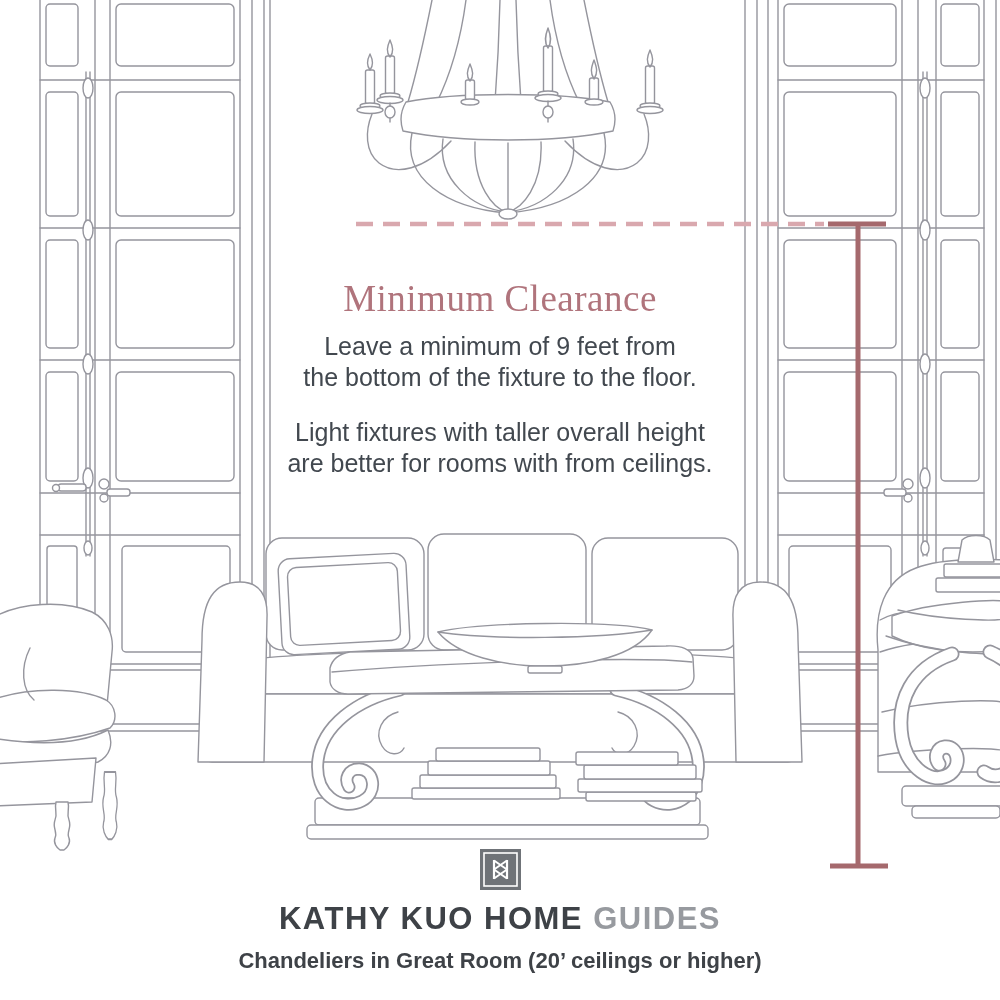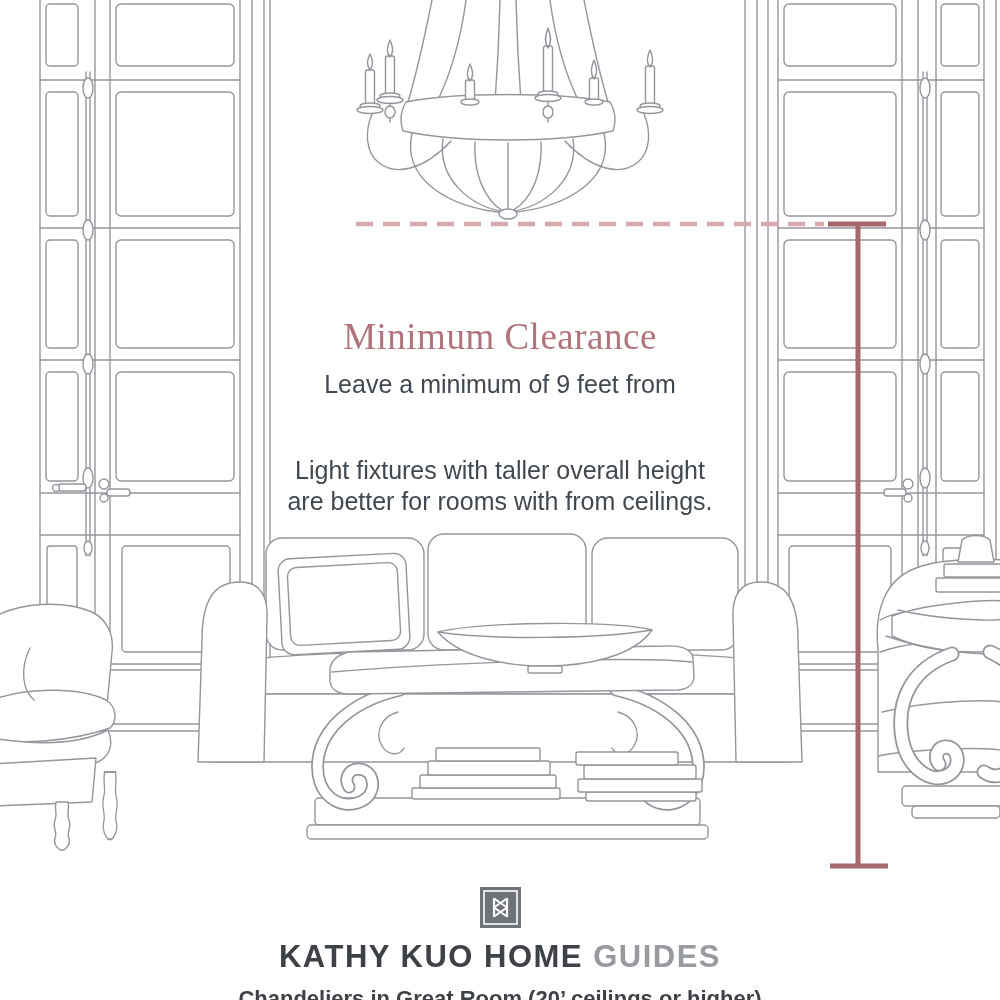--- a/index.html
+++ b/index.html
@@ -13,21 +13,21 @@
   .stage{position:absolute;inset:0;width:1000px;height:1000px;}
   svg.scene{position:absolute;left:0;top:0;}
   .ln{fill:none;stroke:var(--line_art);stroke-width:1.4;stroke-linecap:round;stroke-linejoin:round;}
   .fw{fill:#ffffff;stroke:var(--line_art);stroke-width:1.4;stroke-linejoin:round;}
   .rib{fill:none;stroke:var(--line_art);stroke-width:13;stroke-linecap:round;}
   .ribw{fill:none;stroke:#ffffff;stroke-width:9.5;stroke-linecap:round;}
   .rib2{fill:none;stroke:var(--line_art);stroke-width:15;stroke-linecap:round;}
   .rib2w{fill:none;stroke:#ffffff;stroke-width:11.5;stroke-linecap:round;}
   .dash{stroke:var(--dashed_line);stroke-width:4.5;}
   .meas{stroke:var(--measurement_line);stroke-width:5;}
-  .overlay{position:absolute;left:0;right:0;text-align:center;margin-top:38px;}
+  .overlay{position:absolute;left:0;right:0;text-align:center;}
   .title{top:277px;font-family:"Liberation Serif", serif;font-size:37px;
          color:var(--title);letter-spacing:0.5px;}
   .para{font-size:25px;line-height:31px;color:var(--body_text);}
   .para1{top:331px;} .para2{top:417px;}
   .logo-wrap{top:849px;}
   .logo-wrap svg{display:inline-block;vertical-align:top;}
   .brand{top:901px;font-family:Liberation Sans, sans-serif;font-weight:700;font-size:31px;
          letter-spacing:1.5px;color:var(--brand_dark);}
   .brand .suffix{color:var(--brand_light);}
   .caption{top:948px;font-size:22px;font-weight:700;color:var(--brand_dark);}
@@ -245,20 +245,21 @@
       <line class="dash" x1="356" y1="224" x2="824" y2="224" stroke-dasharray="17 10"></line>
       <line class="meas" x1="858" y1="226" x2="858" y2="864"></line>
       <line class="meas" x1="828" y1="224" x2="886" y2="224"></line>
       <line class="meas" x1="830" y1="866" x2="888" y2="866"></line>
     </g>
   </svg>
 
   <div class="overlay title">Minimum Clearance</div>
   <div class="overlay para para1">
     <div>Leave a minimum of 9 feet from</div>
+    <div>the bottom of the fixture to the floor.</div>
   </div>
   <div class="overlay para para2">
     <div>Light fixtures with taller overall height</div>
     <div>are better for rooms with from ceilings.</div>
   </div>
 
   <div class="overlay logo-wrap">
     <svg width="41" height="41" viewBox="0 0 41 41">
       <rect x="0" y="0" width="41" height="41" fill="var(--logo_background)"></rect>
       <rect x="4" y="4" width="33" height="33" fill="none" stroke="#ffffff" stroke-width="1.6"></rect>

